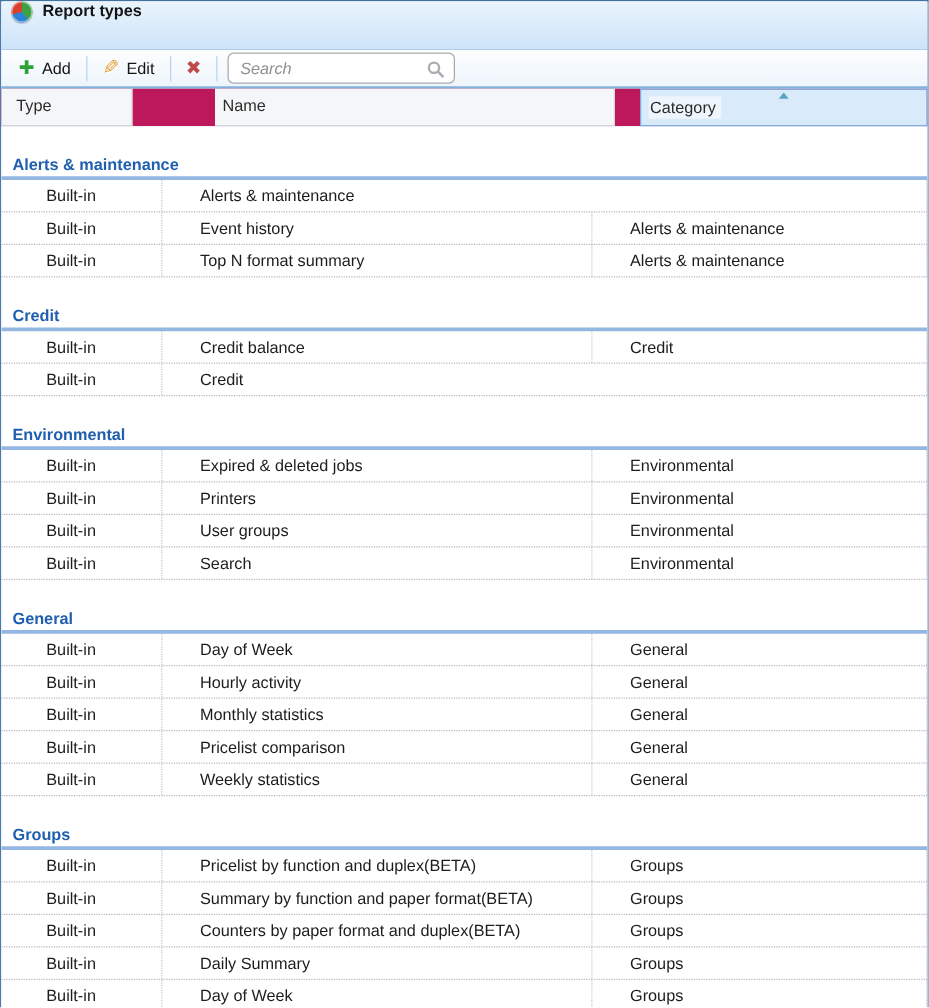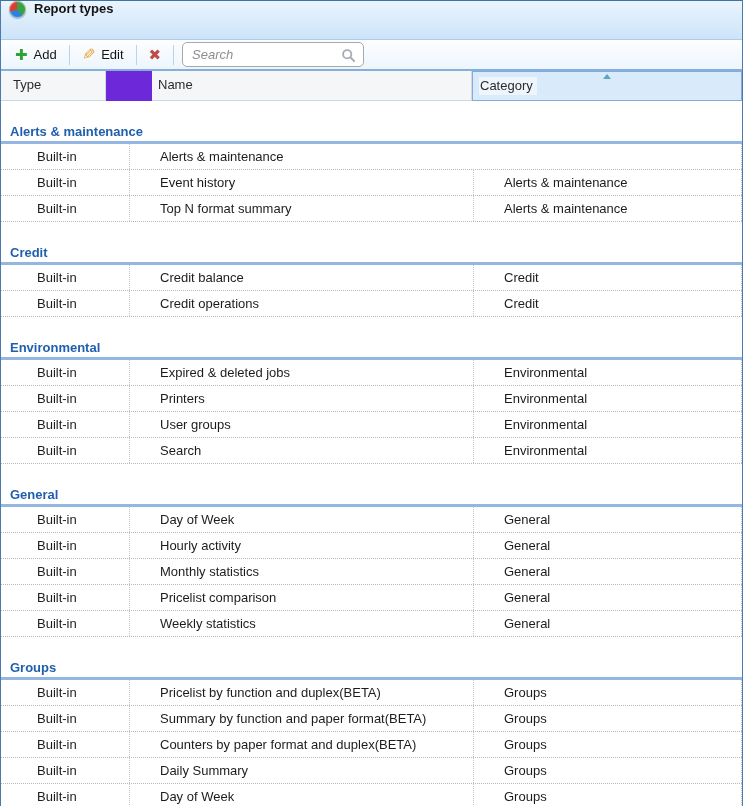--- a/index.html
+++ b/index.html
@@ -57,21 +57,21 @@
   }
   .searchbox input {
     border: none; outline: none; background: transparent;
     width: 150px; height: 21px; margin-left: 9px;
     font-family: inherit; font-size: 13px; color: #333;
   }
   .searchbox input::placeholder { font-style: italic; color: #8f8f8f; }
   .mag { position: absolute; right: 7px; top: 5px; line-height: 0; }
 
   
-  .header-row { height: 30px; display: flex; background: #6d28d9; }
+  .header-row { height: 30px; display: flex; background: #be185d; gap: 20px; }
   .hcell {
     height: 30px; line-height: 28px;
     background: #f5f6f8;
     border-right: 1px solid #d8d8d8;
     border-bottom: 1px solid #ccd6e3;
     padding-left: 6px; color: #2b2b2b; cursor: pointer;
     white-space: nowrap; overflow: hidden;
   }
   .hcell.h-type { width: 105px; padding-left: 12px; flex: 0 0 auto; }
   .hcell.h-name { width: 320px; flex: 0 0 auto; margin-left: 46px; }
@@ -185,21 +185,20 @@
     <div class="group-underline"></div>
     <div class="group-rows">
   <div class="row">
     <div class="cell c-type">Built-in</div>
     <div class="cell c-name">Credit balance</div>
     <div class="cell c-category">Credit</div>
   </div>
 
   <div class="row">
     <div class="cell c-type">Built-in</div>
-    <div class="cell c-name">Credit operations</div>
     <div class="cell c-category">Credit</div>
   </div>
 </div>
   </div>
 
   <div class="group">
     <div class="group-title">Environmental</div>
     <div class="group-underline"></div>
     <div class="group-rows">
   <div class="row">

